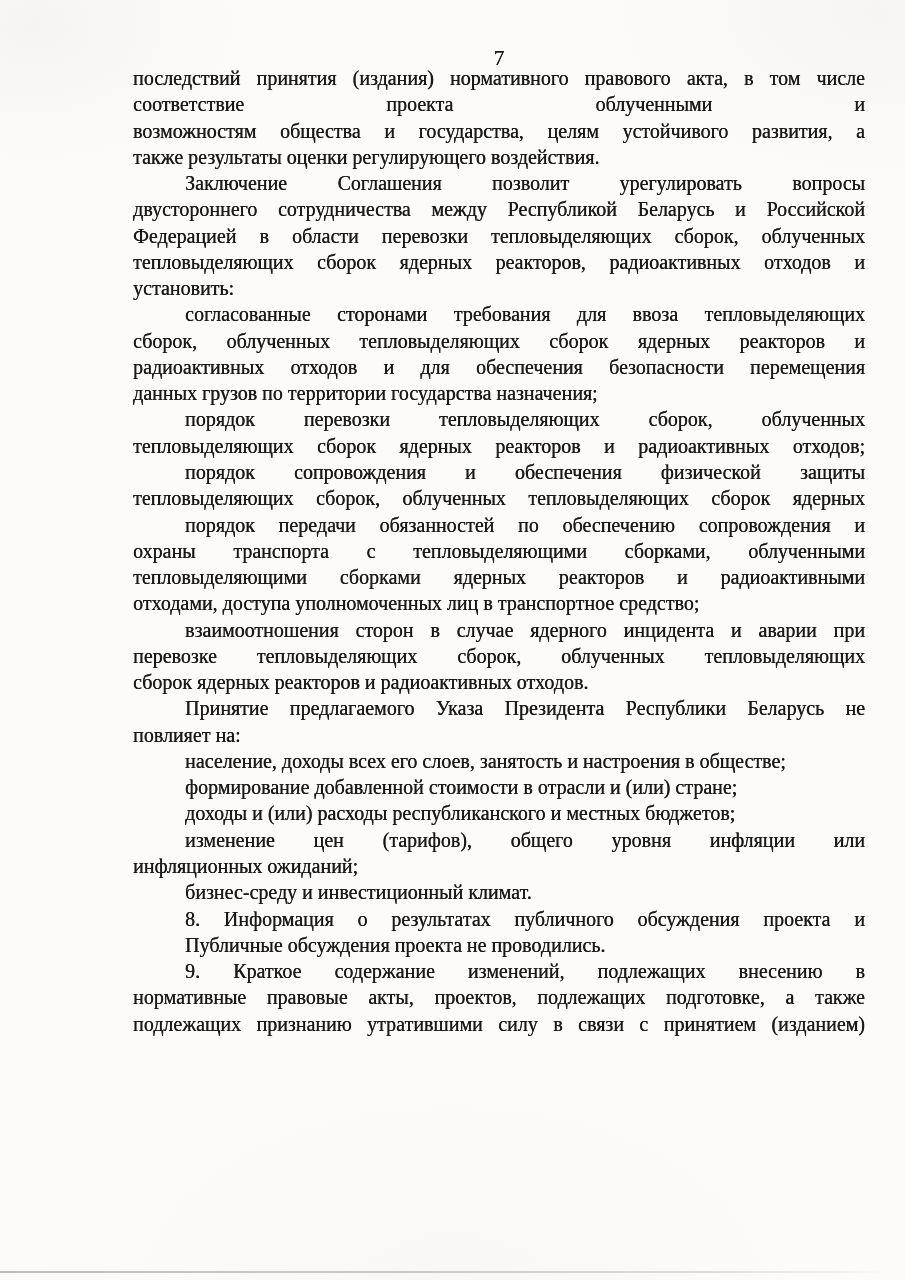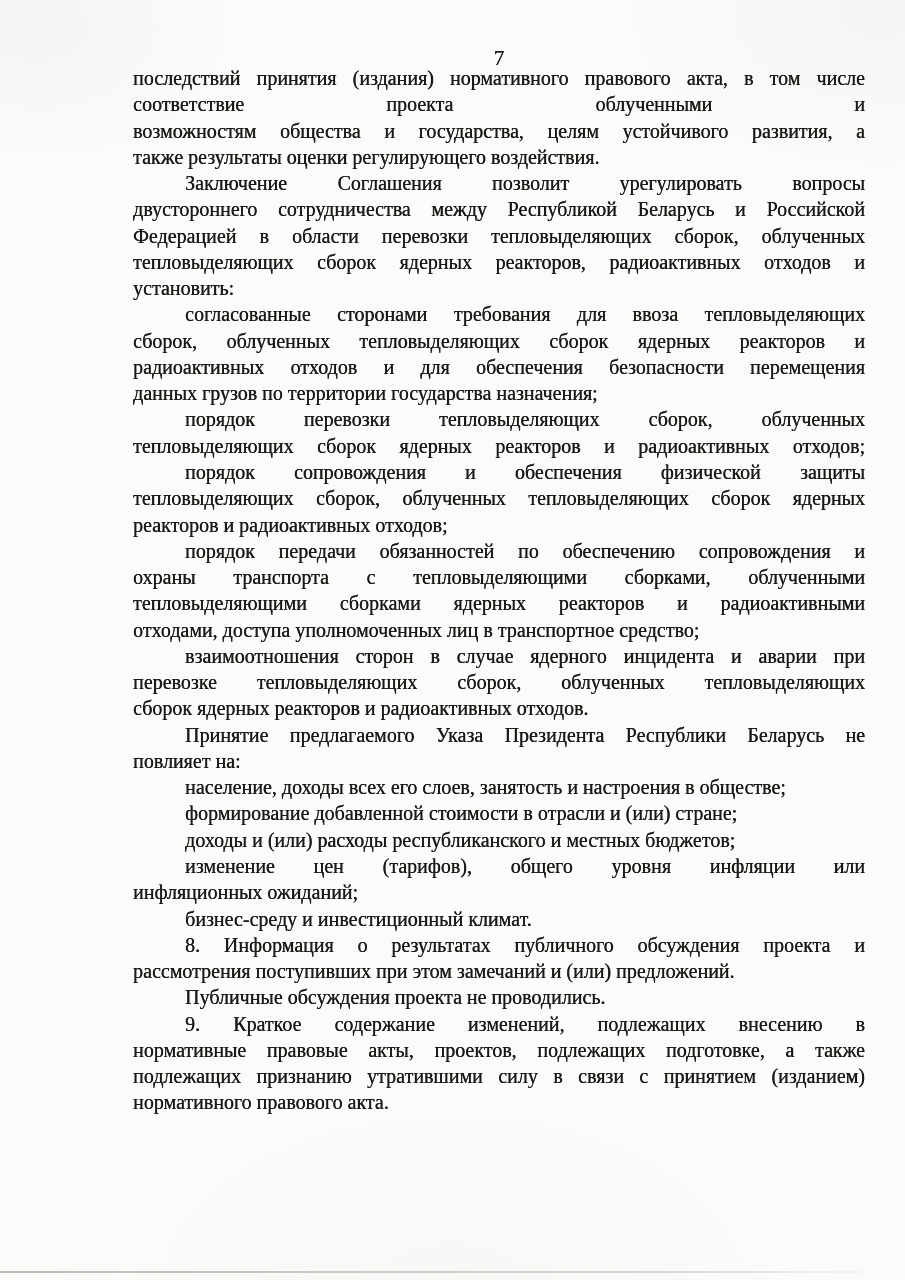--- a/index.html
+++ b/index.html
@@ -197,21 +197,20 @@
           <span>защиты</span>
         </div>
         <div class="line just">
           <span>тепловыделяющих</span>
           <span>сборок,</span>
           <span>облученных</span>
           <span>тепловыделяющих</span>
           <span>сборок</span>
           <span>ядерных</span>
         </div>
-        <div class="line last">реакторов и радиоактивных отходов;</div>
       </div>
       <div class="para">
         <div class="line just ind">
           <span>порядок</span>
           <span>передачи</span>
           <span>обязанностей</span>
           <span>по</span>
           <span>обеспечению</span>
           <span>сопровождения</span>
           <span>и</span>
@@ -295,21 +294,20 @@
         <div class="line just ind">
           <span>8.</span>
           <span>Информация</span>
           <span>о</span>
           <span>результатах</span>
           <span>публичного</span>
           <span>обсуждения</span>
           <span>проекта</span>
           <span>и</span>
         </div>
-        <div class="line last">рассмотрения поступивших при этом замечаний и (или) предложений.</div>
       </div>
       <div class="para">
         <div class="line last ind">Публичные  обсуждения проекта не проводились.</div>
       </div>
       <div class="para">
         <div class="line just ind">
           <span>9.</span>
           <span>Краткое</span>
           <span>содержание</span>
           <span>изменений,</span>
@@ -331,17 +329,16 @@
           <span>подлежащих</span>
           <span>признанию</span>
           <span>утратившими</span>
           <span>силу</span>
           <span>в</span>
           <span>связи</span>
           <span>с</span>
           <span>принятием</span>
           <span>(изданием)</span>
         </div>
-        <div class="line last">нормативного правового акта.</div>
       </div>
     </div>
   <div class="scan-line"></div>
 </div>
 
 </body></html>

